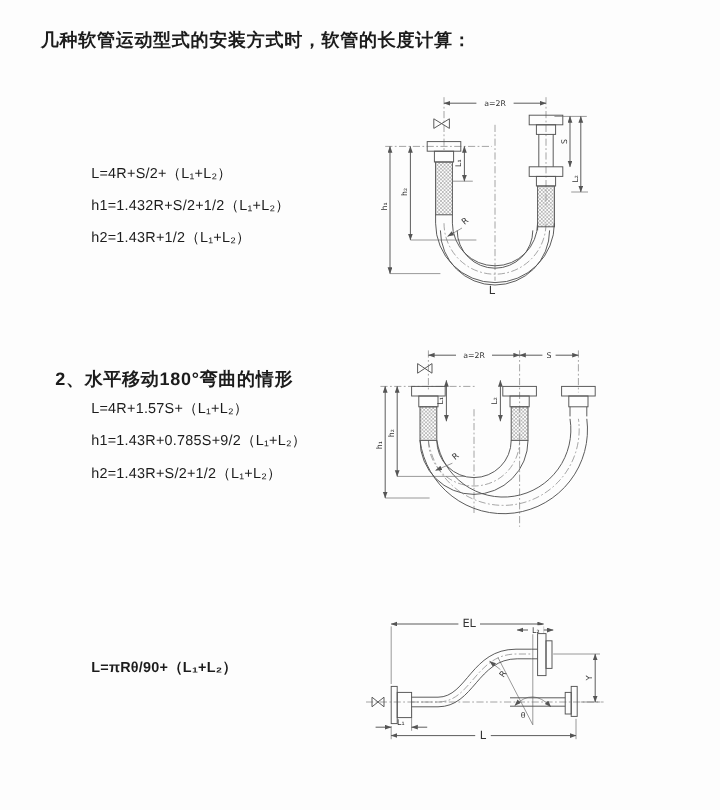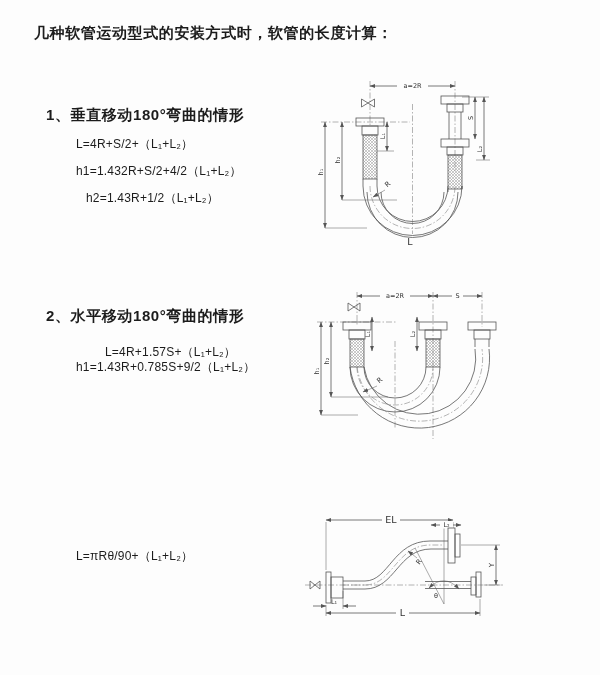--- a/index.html
+++ b/index.html
@@ -24,24 +24,23 @@
   svg .dbig { font-size:9.5px; }
   svg .bg   { fill:#fdfdfd; stroke:none; }
 </style>
 </head>
 <body>
 
 <div class="page">
 
   <div class="abs title" style="left:34px; top:24px;">几种软管运动型式的安装方式时，软管的长度计算：</div>
 
-  <div class="abs heading" style="left:46px; top:106px;">1、垂直移动180°弯曲的情形</div>
   <div class="abs formula" style="left:76px; top:136px;">L=4R+S/2+（L₁+L₂）</div>
-  <div class="abs formula" style="left:76px; top:163px;">h1=1.432R+S/2+4/2（L₁+L₂）</div>
-  <div class="abs formula" style="left:76px; top:190px;margin-left:10px;">h2=1.43R+1/2（L₁+L₂）</div>
+  <div class="abs formula" style="left:76px; top:163px;">h1=1.432R+S/2+1/2（L₁+L₂）</div>
+  <div class="abs formula" style="left:76px; top:190px;">h2=1.43R+1/2（L₁+L₂）</div>
 
   <svg class="diagram" style="left:315px; top:76px;" width="180" height="172" viewBox="0 0 180 172">
     <defs>
       <marker id="ar1" markerUnits="userSpaceOnUse" markerWidth="6" markerHeight="5" refX="5.2" refY="2" orient="auto-start-reverse">
         <path d="M0,0 L5.5,2 L0,4 Z" fill="#555"></path>
       </marker>
       <pattern id="ht1" width="3" height="3" patternUnits="userSpaceOnUse">
         <path d="M0,3 l3,-3 M0,0 l3,3" stroke="#979797" stroke-width="0.5"></path>
       </pattern>
     </defs>
@@ -114,22 +113,23 @@
     </g>
 
     <g>
       <line class="thin" x1="70" y1="114" x2="58" y2="121" marker-end="url(#ar1)"></line>
       <text class="dmid" text-anchor="middle" transform="rotate(-40 74 110)" x="74" y="110">R</text>
     </g>
     <text class="dbig" x="95" y="169" text-anchor="middle">L</text>
   </svg>
 
   <div class="abs heading" style="left:46px; top:307px;">2、水平移动180°弯曲的情形</div>
-  <div class="abs formula" style="left:76px; top:344px;margin-left:29px;">L=4R+1.57S+（L₁+L₂）</div>
+  <div class="abs formula" style="left:76px; top:332px;">L=4R+1.57S+（L₁+L₂）</div>
   <div class="abs formula" style="left:76px; top:359px;">h1=1.43R+0.785S+9/2（L₁+L₂）</div>
+  <div class="abs formula" style="left:76px; top:386px;">h2=1.43R+S/2+1/2（L₁+L₂）</div>
 
   <svg class="diagram" style="left:313px; top:289px;" width="180" height="155" viewBox="0 0 180 155">
     <defs>
       <marker id="ar2" markerUnits="userSpaceOnUse" markerWidth="6" markerHeight="5" refX="5.2" refY="2" orient="auto-start-reverse">
         <path d="M0,0 L5.5,2 L0,4 Z" fill="#555"></path>
       </marker>
       <pattern id="ht2" width="3" height="3" patternUnits="userSpaceOnUse">
         <path d="M0,3 l3,-3 M0,0 l3,3" stroke="#979797" stroke-width="0.5"></path>
       </pattern>
     </defs>
@@ -201,21 +201,21 @@
       <line class="ln" x1="104" y1="28" x2="104" y2="62" marker-start="url(#ar2)" marker-end="url(#ar2)"></line>
       <text class="dlab" text-anchor="middle" transform="rotate(-90 101.5 45)" x="101.5" y="45">L₂</text>
     </g>
 
     <g>
       <line class="thin" x1="64" y1="97" x2="50" y2="103" marker-end="url(#ar2)"></line>
       <text class="dmid" text-anchor="middle" transform="rotate(-40 68 93)" x="68" y="93">R</text>
     </g>
   </svg>
 
-  <div class="abs formula" style="left:76px; top:548px;">L=πRθ/90+（L₁+L₂）</div>
+  <div class="abs formula" style="left:76px; top:548px;font-weight:bold;">L=πRθ/90+（L₁+L₂）</div>
 
   <svg class="diagram" style="left:303px; top:508px;" width="205" height="112" viewBox="0 0 205 112">
     <defs>
       <marker id="ar3" markerUnits="userSpaceOnUse" markerWidth="6" markerHeight="5" refX="5.2" refY="2" orient="auto-start-reverse">
         <path d="M0,0 L5.5,2 L0,4 Z" fill="#555"></path>
       </marker>
     </defs>
 
     <g>
       <path class="cl" d="M2,77 H200"></path>

